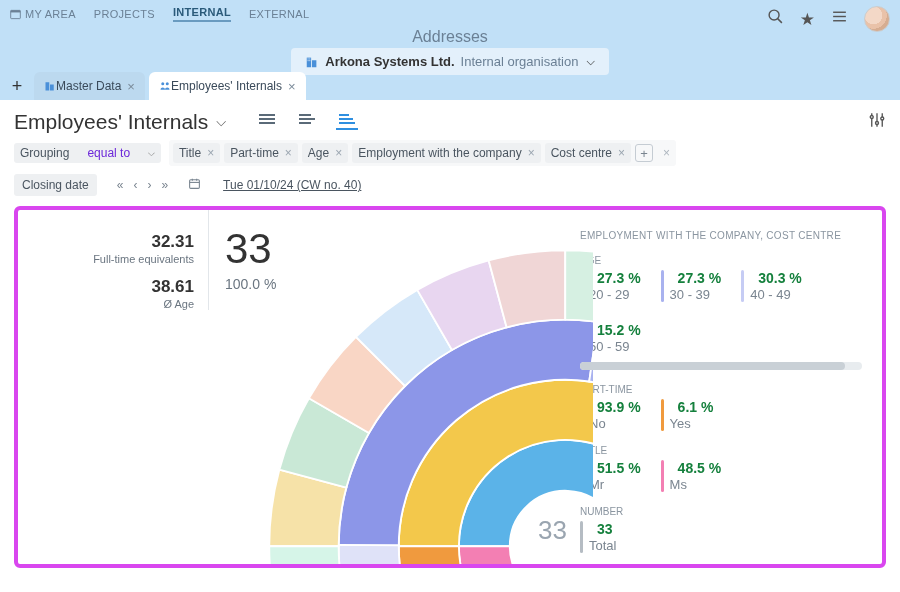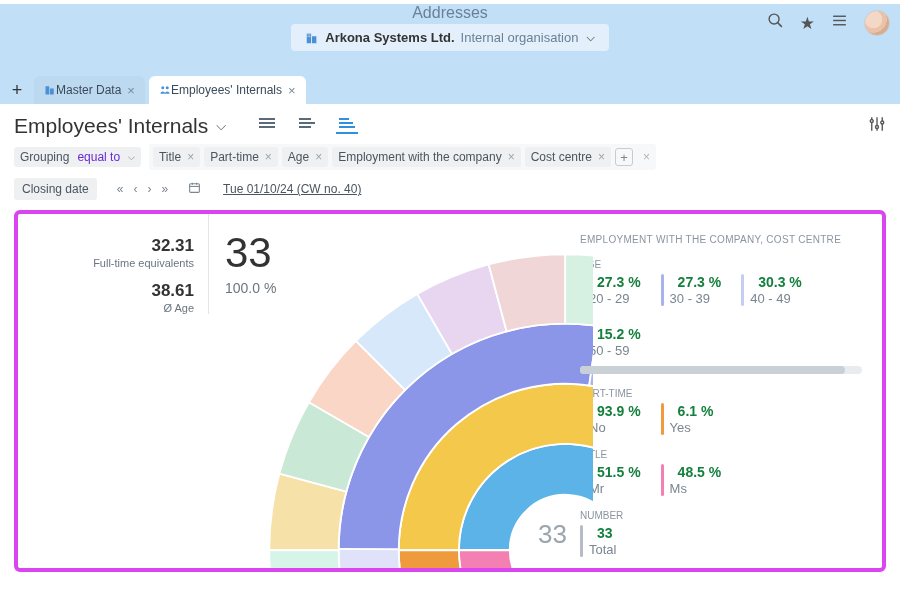--- a/index.html
+++ b/index.html
@@ -40,21 +40,21 @@
   .view-icon{width:22px;display:flex;flex-direction:column;align-items:center;gap:2px;cursor:pointer;padding-bottom:4px;}
   .view-icon.sel{border-bottom:2px solid #2f8fe0;}
   .view-icon .bars{display:flex;flex-direction:column;gap:2px;}
   .view-icon .bars span{width:16px;height:2px;background:#5a6a78;display:block;}
   .view-icon.sel .bars span{background:#2f8fe0;}
   .spacer{flex:1;}
   .sliders-ico{font-size:17px;color:#555;cursor:pointer;}
   
   
   .filter-row{display:flex;align-items:center;padding:0 14px;margin-bottom:4px;gap:8px;flex-wrap:wrap;}
-  .filter-block{background:#eef0f2;border-radius:3px;display:flex;align-items:center;padding:3px 6px;gap:8px;font-size:12px;color:#4a5560;}
+  .filter-block{background:#eef0f2;border-radius:3px;display:flex;align-items:center;padding:3px 6px;gap:18px;font-size:12px;color:#4a5560;}
   .filter-block .dim{color:#6d28d9;}
   .filter-block .sm-chev{font-size:9px;color:#888;}
   .chip{background:#eef0f2;border-radius:3px;padding:3px 6px;font-size:12px;color:#4a5560;display:flex;align-items:center;gap:6px;}
   .chip .x{color:#9aa5b0;font-size:12px;cursor:pointer;}
   .chip-container{background:#f7f8f9;border-radius:3px;padding:3px 4px;display:flex;flex-wrap:wrap;gap:4px;align-items:center;position:relative;}
   .chip-container .outer-x{color:#aeb6bf;font-size:12px;margin-left:6px;margin-right:2px;cursor:pointer;}
   .plus-chip{width:18px;height:18px;border:1px solid #c5ccd3;border-radius:3px;display:flex;align-items:center;justify-content:center;color:#7a8590;font-size:13px;cursor:pointer;}
   
   .date-row{display:flex;align-items:center;padding:4px 14px 10px 14px;gap:20px;font-size:12px;color:#4a5560;}
   .date-label{background:#eef0f2;padding:4px 8px;border-radius:3px;}
@@ -90,20 +90,32 @@
   .scroll-track{height:8px;background:#e8ecef;border-radius:4px;margin-top:8px;position:relative;}
   .scroll-thumb{position:absolute;top:0;left:0;height:8px;width:94%;background:#c9d0d6;border-radius:4px;}
   
   
   .org-svg{fill:#4a90d9;}
 </style>
 </head>
 <body>
 
 <div class="banner">
+  <div class="topnav">
+    <span class="nav-item">
+      <svg class="ico" viewBox="0 0 16 16">
+          <rect x="1" y="2" width="14" height="12" rx="1" fill="none" stroke="#6b8095" stroke-width="1.3"></rect>
+          <rect x="1" y="2" width="14" height="3" fill="#6b8095"></rect>
+        </svg>
+      <span>MY AREA</span>
+    </span>
+    <span class="nav-item">PROJECTS</span>
+    <span class="nav-item active">INTERNAL</span>
+    <span class="nav-item">EXTERNAL</span>
+  </div>
   <div class="top-right">
     <span class="glyph">
       <svg width="17" height="17" viewBox="0 0 24 24" fill="none" stroke="#555" stroke-width="2">
           <circle cx="10" cy="10" r="7"></circle>
           <line x1="15" y1="15" x2="21" y2="21"></line>
         </svg>
     </span>
     <span class="glyph">★</span>
     <span class="glyph">
       <svg width="17" height="17" viewBox="0 0 24 24" stroke="#555" stroke-width="2">

